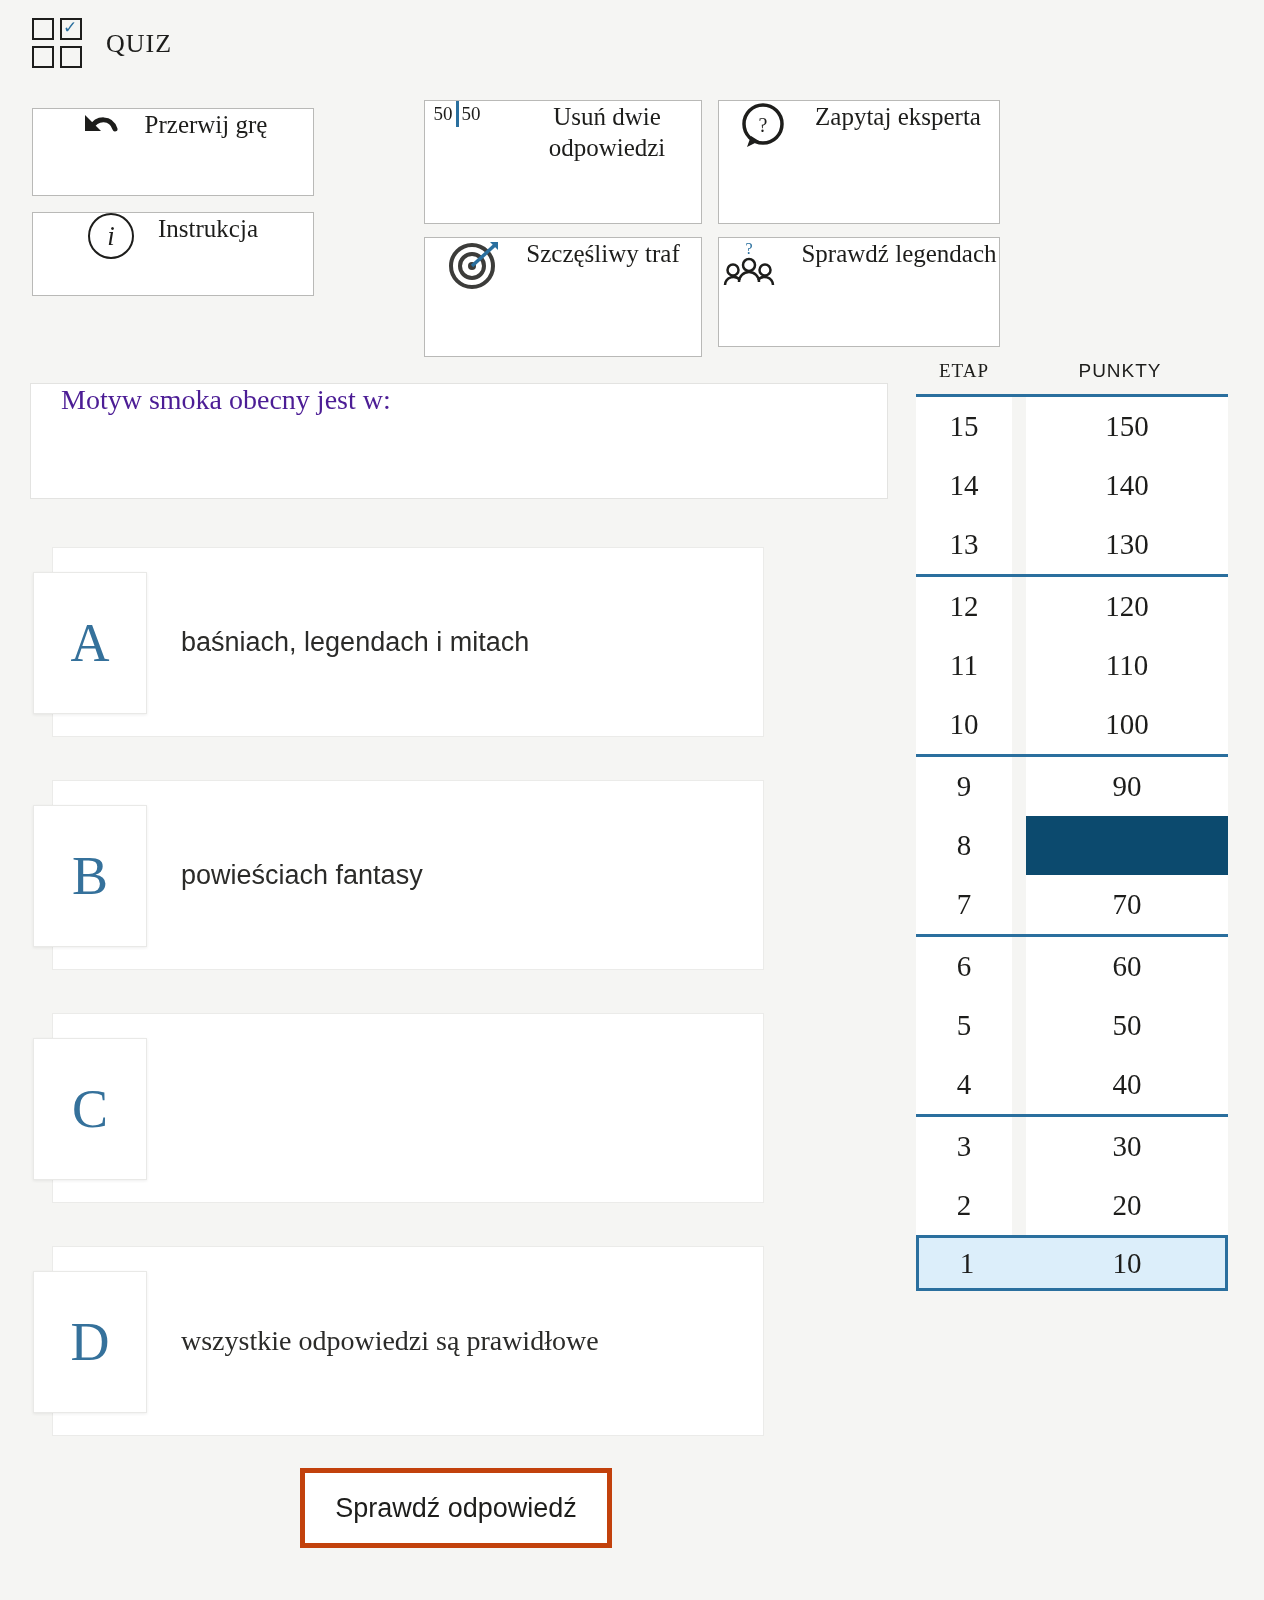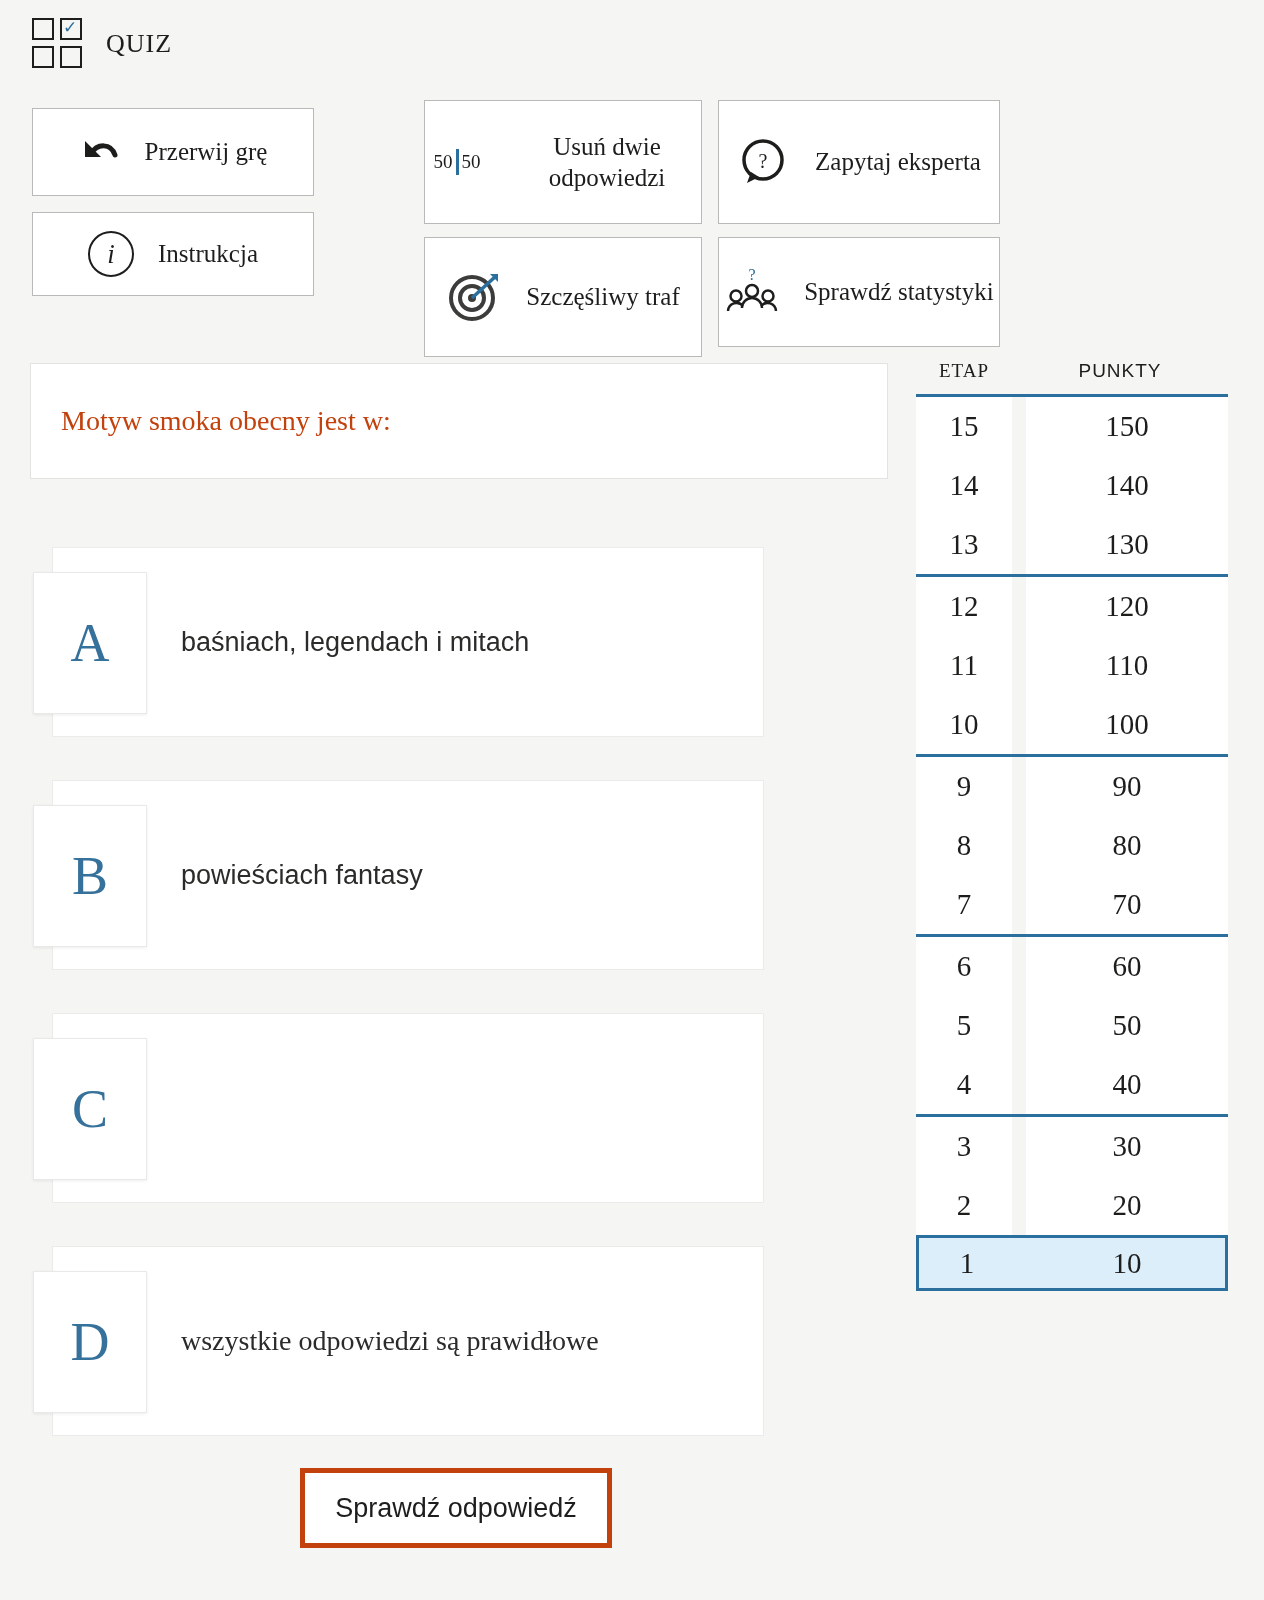--- a/index.html
+++ b/index.html
@@ -62,21 +62,21 @@
     letter-spacing: 1px;
     color: #1d1d1b;
   }
 
   
   .btn {
     box-sizing: border-box;
     background: #ffffff;
     border: 1px solid #b9b9b7;
     display: flex;
-    align-items: center;
+    align-items: flex-start;
     justify-content: center;
     gap: 24px;
     font-family: "Liberation Serif", serif;
     font-size: 25px;
     color: #1d1d1b;
     cursor: pointer;
     position: absolute;
     text-align: center;
   }
   .btn .lbl { line-height: 1.25; }
@@ -125,32 +125,32 @@
   .icon-q {
     width: 54px; height: 50px; flex: none;
   }
   .icon-target { width: 56px; height: 54px; flex: none; }
   .icon-people { width: 56px; height: 56px; flex: none; }
 
   
   .question {
     position: absolute;
     left: 30px;
-    top: 363px;
+    top: 383px;
     width: 858px;
     height: 116px;
     background: #ffffff;
     border: 1px solid #e3e3e1;
     box-sizing: border-box;
     display: flex;
-    align-items: center;
+    align-items: flex-start;
     padding-left: 30px;
     font-family: "Liberation Serif", serif;
     font-size: 28px;
-    color: #c2410c;
+    color: #4c1d95;
   }
 
   
   .answer {
     position: absolute;
     left: 52px;
     width: 712px;
     height: 190px;
     background: #ffffff;
     border: 1px solid #ebebe9;
@@ -343,21 +343,21 @@
       <svg width="56" height="56" viewBox="0 0 56 56">
         <text x="28" y="16" font-family="Liberation Serif, serif" font-size="16" text-anchor="middle" fill="#2a6f9e">?</text>
         <circle cx="28" cy="27" r="6" fill="none" stroke="#1d1d1b" stroke-width="2.5"></circle>
         <path d="M18 44 a10 10 0 0 1 20 0" fill="none" stroke="#1d1d1b" stroke-width="2.5"></path>
         <circle cx="12" cy="32" r="5.5" fill="none" stroke="#1d1d1b" stroke-width="2.5"></circle>
         <path d="M4 47 a8.5 8.5 0 0 1 15 -5" fill="none" stroke="#1d1d1b" stroke-width="2.5"></path>
         <circle cx="44" cy="32" r="5.5" fill="none" stroke="#1d1d1b" stroke-width="2.5"></circle>
         <path d="M52 47 a8.5 8.5 0 0 0 -15 -5" fill="none" stroke="#1d1d1b" stroke-width="2.5"></path>
       </svg>
     </span>
-    <span class="lbl">Sprawdź statystyki</span>
+    <span class="lbl">Sprawdź legendach</span>
   </div>
 
   <div class="question">
     <span>Motyw smoka obecny jest w:</span>
   </div>
 
   <div class="answer answer-a">
     <div class="letter-box">A</div>
     <div class="answer-text">baśniach, legendach i mitach</div>
   </div>
@@ -421,21 +421,20 @@
 
     <div class="ladder-group">
       <div class="ladder-row">
         <div class="c-stage">9</div>
         <div class="c-gap"></div>
         <div class="c-pts">90</div>
       </div>
       <div class="ladder-row">
         <div class="c-stage">8</div>
         <div class="c-gap"></div>
-        <div class="c-pts">80</div>
       </div>
       <div class="ladder-row">
         <div class="c-stage">7</div>
         <div class="c-gap"></div>
         <div class="c-pts">70</div>
       </div>
     </div>
 
     <div class="ladder-group">
       <div class="ladder-row">

